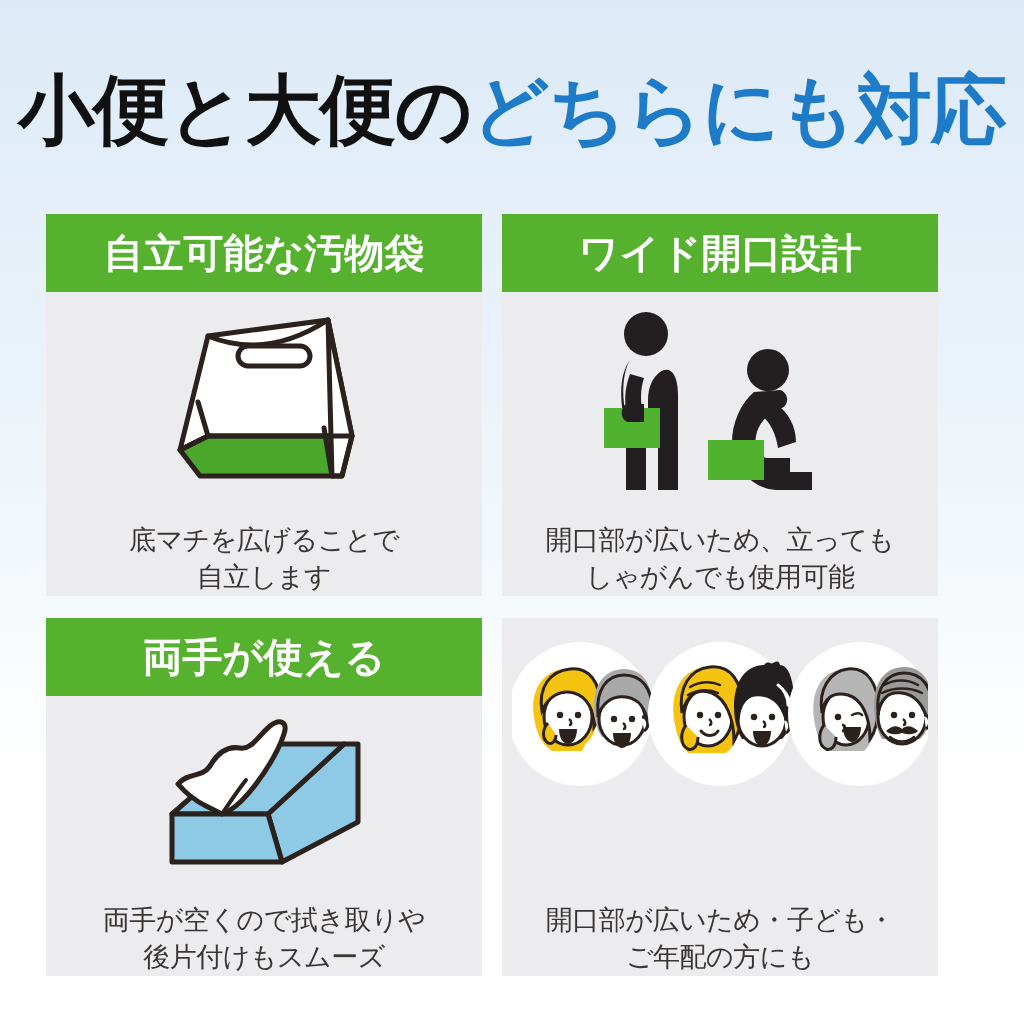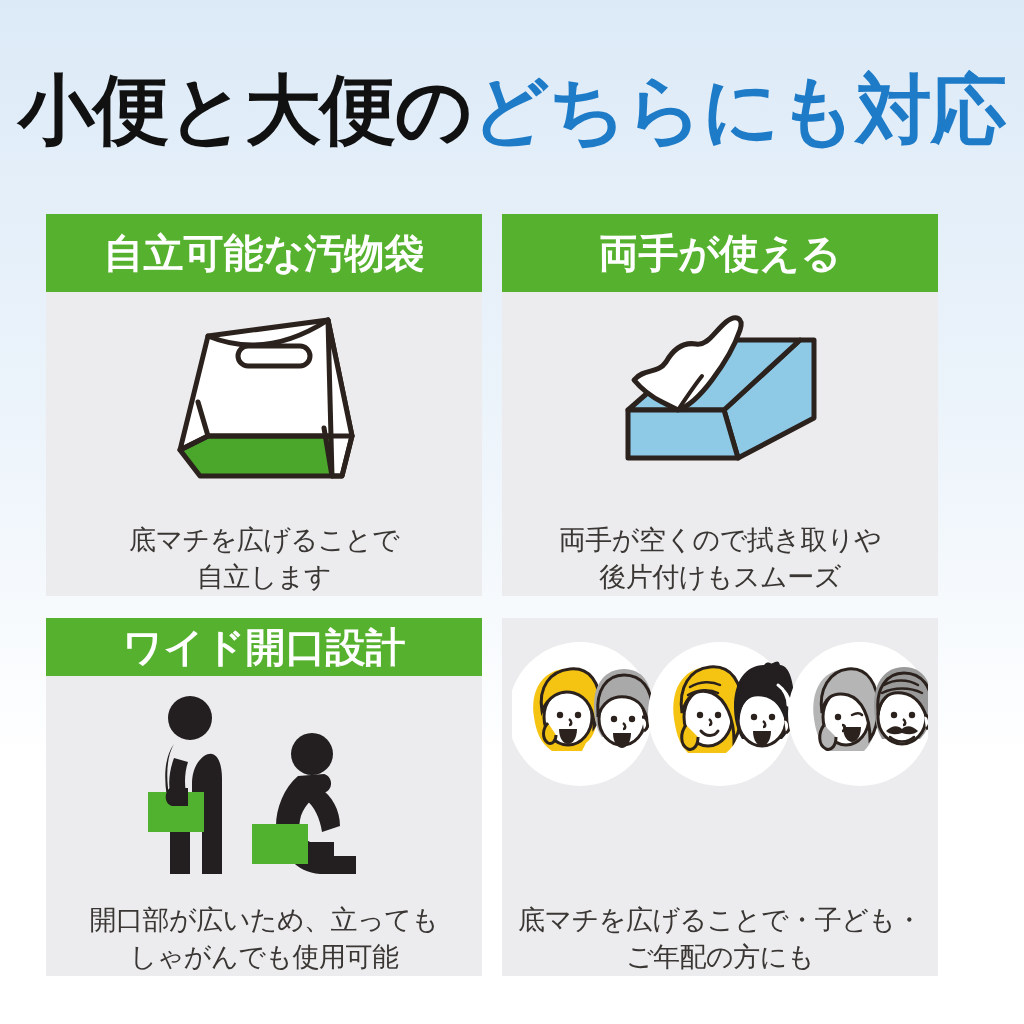--- a/index.html
+++ b/index.html
@@ -140,52 +140,20 @@
             <path d="M62,26 Q120,50 182,10" fill="none" stroke="#2b211d" stroke-width="5" stroke-linecap="round"></path>
 
             <line x1="62" y1="126" x2="52" y2="92" stroke="#2b211d" stroke-width="5" stroke-linecap="round"></line>
             <line x1="186" y1="166" x2="178" y2="118" stroke="#2b211d" stroke-width="5" stroke-linecap="round"></line>
 
             <rect x="92" y="36" width="72" height="20" rx="10" ry="10" fill="#ffffff" stroke="#2b211d" stroke-width="5"></rect>
           </svg>
         </div>
         <div class="card-caption cap-bag">底マチを広げることで
 自立します</div>
-      </div>
-    </div>
-
-    <div class="card">
-      <div class="card-header">
-        <span class="card-header-text">両手が使える</span>
-      </div>
-      <div class="card-body">
-        <div class="art art-tissue">
-          <svg width="232" height="168" viewBox="0 0 232 168" xmlns="http://www.w3.org/2000/svg">
-
-            <polygon points="120,104 196,34 210,34 210,112 134,152" fill="#8ec9e6" stroke="#2b211d" stroke-width="5" stroke-linejoin="round"></polygon>
-
-            <polygon points="24,104 104,34 196,34 120,104" fill="#8ec9e6" stroke="#2b211d" stroke-width="5" stroke-linejoin="round"></polygon>
-
-            <polygon points="24,104 120,104 134,152 24,152" fill="#8ec9e6" stroke="#2b211d" stroke-width="5" stroke-linejoin="round"></polygon>
-
-            <path d="M30,74
-                     C40,62 54,68 62,56
-                     C70,42 80,36 92,38
-                     C104,40 110,26 122,16
-                     C132,8 140,12 136,24
-                     C130,42 120,58 108,74
-                     C96,90 86,100 74,104
-                     L58,96
-                     C50,92 40,86 30,74 Z" fill="#ffffff" stroke="#2b211d" stroke-width="5" stroke-linejoin="round"></path>
-
-            <path d="M74,104 C82,92 90,80 98,70" fill="none" stroke="#2b211d" stroke-width="4" stroke-linecap="round"></path>
-          </svg>
-        </div>
-        <div class="card-caption cap-tissue">両手が空くので拭き取りや
-後片付けもスムーズ</div>
       </div>
     </div>
 
     <div class="card">
       <div class="card-header">
         <span class="card-header-text">ワイド開口設計</span>
       </div>
       <div class="card-body">
         <div class="art art-people">
           <svg width="260" height="186" viewBox="0 0 260 186" xmlns="http://www.w3.org/2000/svg">
@@ -240,20 +208,52 @@
                        C162,180 146,162 146,138 Z"></path>
 
               <path d="M186,96 C198,104 206,118 206,134 L188,140 C186,126 180,114 172,108 Z"></path>
             </g>
 
             <rect x="118" y="132" width="56" height="40" fill="#51b22f"></rect>
           </svg>
         </div>
         <div class="card-caption cap-people">開口部が広いため、立っても
 しゃがんでも使用可能</div>
+      </div>
+    </div>
+
+    <div class="card">
+      <div class="card-header">
+        <span class="card-header-text">両手が使える</span>
+      </div>
+      <div class="card-body">
+        <div class="art art-tissue">
+          <svg width="232" height="168" viewBox="0 0 232 168" xmlns="http://www.w3.org/2000/svg">
+
+            <polygon points="120,104 196,34 210,34 210,112 134,152" fill="#8ec9e6" stroke="#2b211d" stroke-width="5" stroke-linejoin="round"></polygon>
+
+            <polygon points="24,104 104,34 196,34 120,104" fill="#8ec9e6" stroke="#2b211d" stroke-width="5" stroke-linejoin="round"></polygon>
+
+            <polygon points="24,104 120,104 134,152 24,152" fill="#8ec9e6" stroke="#2b211d" stroke-width="5" stroke-linejoin="round"></polygon>
+
+            <path d="M30,74
+                     C40,62 54,68 62,56
+                     C70,42 80,36 92,38
+                     C104,40 110,26 122,16
+                     C132,8 140,12 136,24
+                     C130,42 120,58 108,74
+                     C96,90 86,100 74,104
+                     L58,96
+                     C50,92 40,86 30,74 Z" fill="#ffffff" stroke="#2b211d" stroke-width="5" stroke-linejoin="round"></path>
+
+            <path d="M74,104 C82,92 90,80 98,70" fill="none" stroke="#2b211d" stroke-width="4" stroke-linecap="round"></path>
+          </svg>
+        </div>
+        <div class="card-caption cap-tissue">両手が空くので拭き取りや
+後片付けもスムーズ</div>
       </div>
     </div>
 
     <div class="card">
       <div class="card-body">
         <div class="art art-faces">
           <svg width="416" height="150" viewBox="0 0 416 150" xmlns="http://www.w3.org/2000/svg">
             <defs>
 
               <g id="mouth-open">
@@ -358,19 +358,19 @@
               <circle cx="382" cy="76" r="3.2" fill="#2b211d"></circle>
               <circle cx="400" cy="76" r="3.2" fill="#2b211d"></circle>
               <path d="M391,80 C394,82 394,86 391,86" fill="none" stroke="#2b211d" stroke-width="2.5"></path>
 
               <path d="M374,92 C380,86 386,86 390,90 C394,86 400,86 406,92
                        C402,96 396,96 390,94 C384,96 378,96 374,92 Z" fill="#2b211d"></path>
               <path d="M378,98 C384,104 396,104 402,98" fill="none" stroke="#2b211d" stroke-width="2.5" stroke-linecap="round"></path>
             </g>
           </svg>
         </div>
-        <div class="card-caption cap-faces">底マチを広げることで・子ども・
+        <div class="card-caption cap-faces">開口部が広いため・子ども・
 ご年配の方にも</div>
       </div>
     </div>
 
   </div>
 </div>
 
 </body></html>

